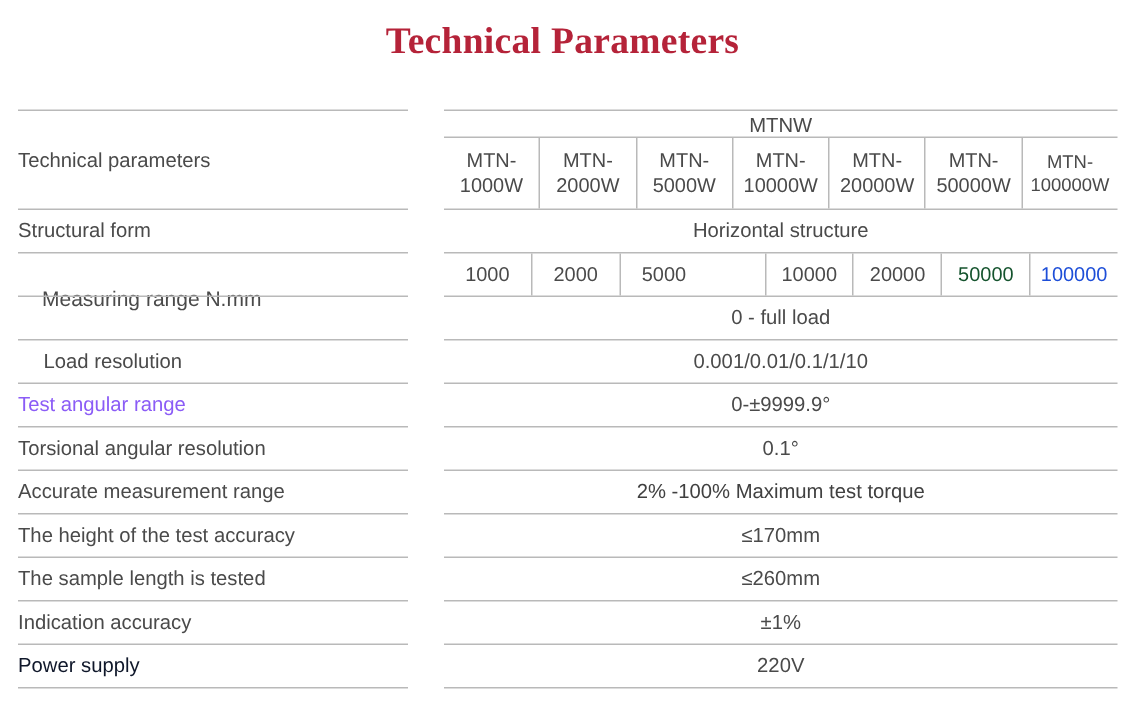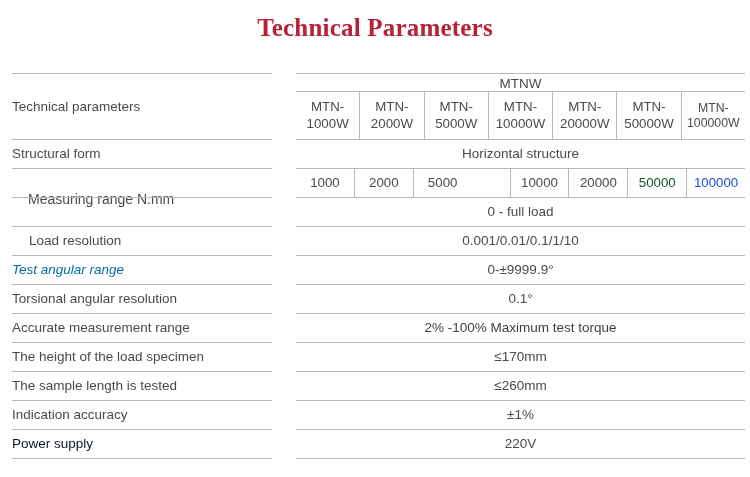--- a/index.html
+++ b/index.html
@@ -96,33 +96,33 @@
     </div>
     <div style="position: absolute; left: 12px; top: 197px; width: 260px; height: 1px; background: rgb(185, 185, 185);"></div>
     <div style="position: absolute; left: 296px; top: 197px; width: 449px; height: 1px; background: rgb(185, 185, 185);"></div>
     <div style="position: absolute; left: 296px; top: 198px; width: 449px; height: 27.6px; display: flex; align-items: center; justify-content: center; font-size: 13.5px; color: rgb(74, 74, 74);">0 - full load</div>
     <div style="position: absolute; left: 12px; top: 226px; width: 260px; height: 1px; background: rgb(185, 185, 185);"></div>
     <div style="position: absolute; left: 296px; top: 226px; width: 449px; height: 1px; background: rgb(185, 185, 185);"></div>
     <div style="position: absolute; left: 12px; top: 227px; width: 260px; height: 27.6px; display: flex; align-items: center; font-size: 13.5px; color: rgb(74, 74, 74); margin-left: 17px;">Load resolution</div>
     <div style="position: absolute; left: 296px; top: 227px; width: 449px; height: 27.6px; display: flex; align-items: center; justify-content: center; font-size: 13.5px; color: rgb(74, 74, 74);">0.001/0.01/0.1/1/10</div>
     <div style="position: absolute; left: 12px; top: 255px; width: 260px; height: 1px; background: rgb(185, 185, 185);"></div>
     <div style="position: absolute; left: 296px; top: 255px; width: 449px; height: 1px; background: rgb(185, 185, 185);"></div>
-    <div style="position: absolute; left: 12px; top: 256px; width: 260px; height: 27.6px; display: flex; align-items: center; font-size: 13.5px; color: #0369a1; font-style: italic;">Test angular range</div>
+    <div style="position: absolute; left: 12px; top: 256px; width: 260px; height: 27.6px; display: flex; align-items: center; font-size: 13.5px; color: #8b5cf6;">Test angular range</div>
     <div style="position: absolute; left: 296px; top: 256px; width: 449px; height: 27.6px; display: flex; align-items: center; justify-content: center; font-size: 13.5px; color: rgb(74, 74, 74);">0-±9999.9°</div>
     <div style="position: absolute; left: 12px; top: 284px; width: 260px; height: 1px; background: rgb(185, 185, 185);"></div>
     <div style="position: absolute; left: 296px; top: 284px; width: 449px; height: 1px; background: rgb(185, 185, 185);"></div>
     <div style="position: absolute; left: 12px; top: 285px; width: 260px; height: 27.6px; display: flex; align-items: center; font-size: 13.5px; color: rgb(74, 74, 74);">Torsional angular resolution</div>
     <div style="position: absolute; left: 296px; top: 285px; width: 449px; height: 27.6px; display: flex; align-items: center; justify-content: center; font-size: 13.5px; color: rgb(74, 74, 74);">0.1°</div>
     <div style="position: absolute; left: 12px; top: 313px; width: 260px; height: 1px; background: rgb(185, 185, 185);"></div>
     <div style="position: absolute; left: 296px; top: 313px; width: 449px; height: 1px; background: rgb(185, 185, 185);"></div>
     <div style="position: absolute; left: 12px; top: 314px; width: 260px; height: 27.6px; display: flex; align-items: center; font-size: 13.5px; color: rgb(74, 74, 74);">Accurate measurement range</div>
     <div style="position: absolute; left: 296px; top: 314px; width: 449px; height: 27.6px; display: flex; align-items: center; justify-content: center; font-size: 13.5px; color: #404040;">2% -100% Maximum test torque</div>
     <div style="position: absolute; left: 12px; top: 342px; width: 260px; height: 1px; background: rgb(185, 185, 185);"></div>
     <div style="position: absolute; left: 296px; top: 342px; width: 449px; height: 1px; background: rgb(185, 185, 185);"></div>
-    <div style="position: absolute; left: 12px; top: 343px; width: 260px; height: 27.6px; display: flex; align-items: center; font-size: 13.5px; color: rgb(74, 74, 74);">The height of the load specimen</div>
+    <div style="position: absolute; left: 12px; top: 343px; width: 260px; height: 27.6px; display: flex; align-items: center; font-size: 13.5px; color: rgb(74, 74, 74);">The height of the test accuracy</div>
     <div style="position: absolute; left: 296px; top: 343px; width: 449px; height: 27.6px; display: flex; align-items: center; justify-content: center; font-size: 13.5px; color: rgb(74, 74, 74);">≤170mm</div>
     <div style="position: absolute; left: 12px; top: 371px; width: 260px; height: 1px; background: rgb(185, 185, 185);"></div>
     <div style="position: absolute; left: 296px; top: 371px; width: 449px; height: 1px; background: rgb(185, 185, 185);"></div>
     <div style="position: absolute; left: 12px; top: 372px; width: 260px; height: 27.6px; display: flex; align-items: center; font-size: 13.5px; color: rgb(74, 74, 74);">The sample length is tested</div>
     <div style="position: absolute; left: 296px; top: 372px; width: 449px; height: 27.6px; display: flex; align-items: center; justify-content: center; font-size: 13.5px; color: rgb(74, 74, 74);">≤260mm</div>
     <div style="position: absolute; left: 12px; top: 400px; width: 260px; height: 1px; background: rgb(185, 185, 185);"></div>
     <div style="position: absolute; left: 296px; top: 400px; width: 449px; height: 1px; background: rgb(185, 185, 185);"></div>
     <div style="position: absolute; left: 12px; top: 401px; width: 260px; height: 27.6px; display: flex; align-items: center; font-size: 13.5px; color: rgb(74, 74, 74);">Indication accuracy</div>
     <div style="position: absolute; left: 296px; top: 401px; width: 449px; height: 27.6px; display: flex; align-items: center; justify-content: center; font-size: 13.5px; color: rgb(74, 74, 74);">±1%</div>
     <div style="position: absolute; left: 12px; top: 429px; width: 260px; height: 1px; background: rgb(185, 185, 185);"></div>

